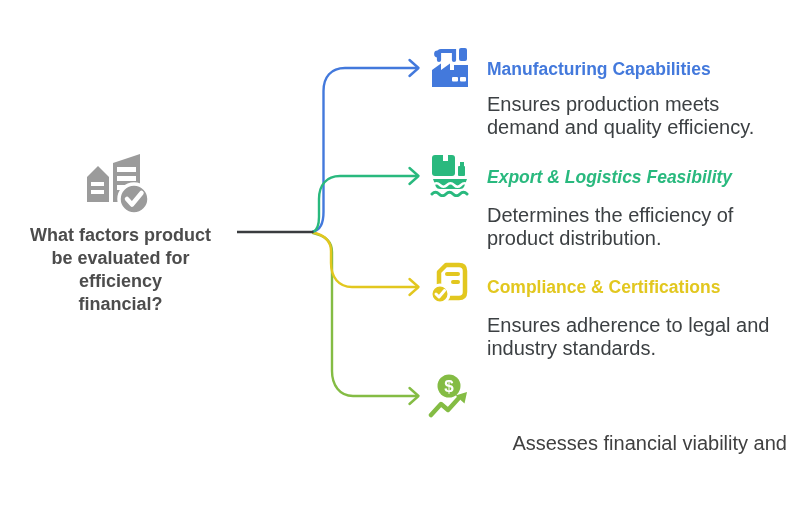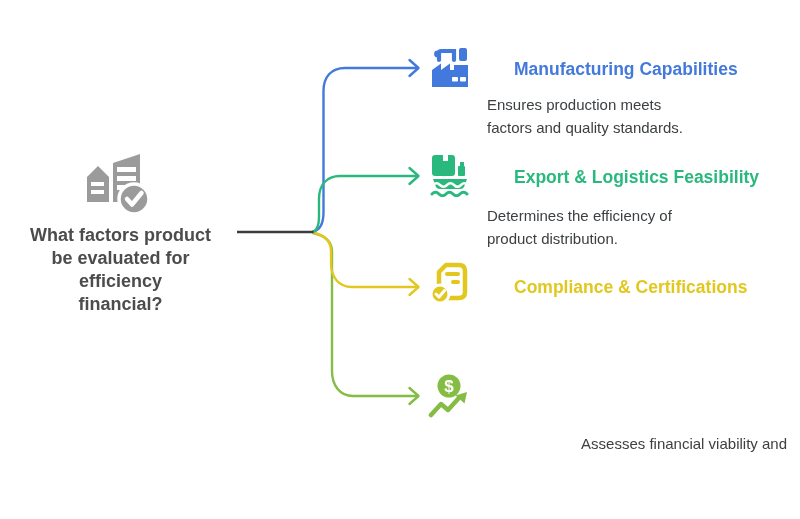--- a/index.html
+++ b/index.html
@@ -8,22 +8,22 @@
     font-family:"Liberation Sans",sans-serif;
   }
   .connectors{position:absolute;left:0;top:0;width:800px;height:519px;}
   .wire,.arrowhead{stroke:currentColor;fill:none;stroke-width:2.4;stroke-linecap:round;stroke-linejoin:round;}
   .trunk{fill:none;stroke-width:2.6;stroke-linecap:butt;}
   .center-block{position:absolute;left:18px;top:224px;width:205px;text-align:center;}
   .center-icon{position:absolute;left:80px;top:148px;width:85px;height:70px;}
   .question{font-size:18px;font-weight:bold;line-height:23px;}
   .question span{display:block;}
   .branch-icon{position:absolute;}
-  .branch-title{position:absolute;left:487px;font-size:17.5px;font-weight:bold;line-height:22px;white-space:nowrap;margin-left:27px;}
-  .branch-desc{position:absolute;left:487px;width:300px;font-size:15px;line-height:23px;}
+  .branch-title{position:absolute;left:487px;font-size:17.5px;font-weight:bold;line-height:22px;white-space:nowrap;}
+  .branch-desc{position:absolute;left:487px;width:300px;font-size:20px;line-height:23px;}
   .branch-desc span{display:block;}
 </style>
 </head>
 <body>
 
 <div class="stage">
 
   <svg class="connectors" viewBox="0 0 800 519">
     <g style="color: rgb(132, 188, 68);">
       <path class="wire" d="M313 233 C324.5 235.5 332 241.5 332 252 L332 371 C332 385 339.5 396 353 396 L417 396"></path>
@@ -72,50 +72,54 @@
       <circle cx="7.5" cy="8" r="3.4" fill="currentColor"></circle>
       <rect x="29" y="2" width="8" height="13" rx="2" fill="currentColor"></rect>
       <path d="M2 41 L2 24 L11 17.5 L11 24 L20 17.5 L20 24 L24 24 L24 19 L38 19 L38 41 Z" fill="currentColor"></path>
       <rect x="22" y="31" width="6" height="4.5" rx="1" fill="#fff"></rect>
       <rect x="30" y="31" width="6" height="4.5" rx="1" fill="#fff"></rect>
     </svg>
   </div>
   <div class="branch-title" style="top: 58px; color: rgb(67, 121, 220);">Manufacturing Capabilities</div>
   <div class="branch-desc" style="top: 93px; color: rgb(60, 64, 67);">
     <span>Ensures production meets</span>
-    <span>factors and quality standards.</span>
+    <span>demand and quality efficiency.</span>
   </div>
 
   <div class="branch-icon" style="left: 430px; top: 153px; color: rgb(41, 185, 126);">
     <svg width="40" height="44" viewBox="0 0 40 44">
       <rect x="2" y="2" width="23" height="21" rx="3" fill="currentColor"></rect>
       <rect x="13" y="2" width="5" height="6" fill="#fff"></rect>
       <rect x="30" y="9" width="4" height="5" fill="currentColor"></rect>
       <rect x="28" y="13" width="7" height="10" rx="1" fill="currentColor"></rect>
       <path d="M3 26 L37 26 L34 34 Q33 36 30 36 L10 36 Q7 36 6 34 Z" fill="currentColor"></path>
       <path d="M3 32 Q6.5 28.5 10 32 T17 32 T24 32 T31 32 T38 32" stroke="#fff" stroke-width="2.5" fill="none"></path>
       <path d="M2 41 Q5.5 37.5 9 41 T16 41 T23 41 T30 41 T37 41" stroke="currentColor" stroke-width="3" fill="none" stroke-linecap="round"></path>
     </svg>
   </div>
-  <div class="branch-title" style="top: 166px; color: rgb(41, 185, 126);">Export &amp; Logistics Feasibility</div>
+  <div class="branch-title" style="top: 166px; color: rgb(41, 185, 126); font-style: italic;">Export &amp; Logistics Feasibility</div>
   <div class="branch-desc" style="top: 204px; color: rgb(60, 64, 67);">
     <span>Determines the efficiency of</span>
     <span>product distribution.</span>
   </div>
 
   <div class="branch-icon" style="left: 429px; top: 262px; color: rgb(226, 199, 31);">
     <svg width="40" height="44" viewBox="0 0 40 44">
       <path d="M17 3 L30 3 Q36 3 36 9 L36 30 Q36 36 30 36 L16 36 Q10 36 10 30 L10 10 Z" fill="none" stroke="currentColor" stroke-width="4.5" stroke-linejoin="round"></path>
       <line x1="18" y1="12" x2="29" y2="12" stroke="currentColor" stroke-width="4" stroke-linecap="round"></line>
       <line x1="24" y1="20" x2="29" y2="20" stroke="currentColor" stroke-width="4" stroke-linecap="round"></line>
       <circle cx="11" cy="32" r="9" fill="currentColor" stroke="#fff" stroke-width="3"></circle>
       <path d="M7 32 L10 35 L15.5 28.5" stroke="#fff" stroke-width="3" fill="none" stroke-linecap="round" stroke-linejoin="round"></path>
     </svg>
   </div>
   <div class="branch-title" style="top: 276px; color: rgb(226, 199, 31);">Compliance &amp; Certifications</div>
+  <div class="branch-desc" style="top: 314px; color: rgb(60, 64, 67);">
+    <span>Ensures adherence to legal and</span>
+    <span>industry standards.</span>
+  </div>
 
   <div class="branch-icon" style="left: 428px; top: 374px; color: rgb(132, 188, 68);">
     <svg width="42" height="46" viewBox="0 0 42 46">
       <circle cx="21" cy="12" r="11.5" fill="currentColor"></circle>
       <text x="21" y="18" text-anchor="middle" font-size="17" font-weight="bold" fill="#fff" font-family="Liberation Sans, sans-serif">$</text>
       <path d="M3 41 L13 30 L20 36 L30 25" stroke="currentColor" stroke-width="4.5" fill="none" stroke-linecap="round" stroke-linejoin="round"></path>
       <polygon points="39,18 36.5,29.5 27.5,21.5" fill="currentColor"></polygon>
     </svg>
   </div>
   <div class="branch-desc" style="top: 432px; color: #404040; text-align: right;">

